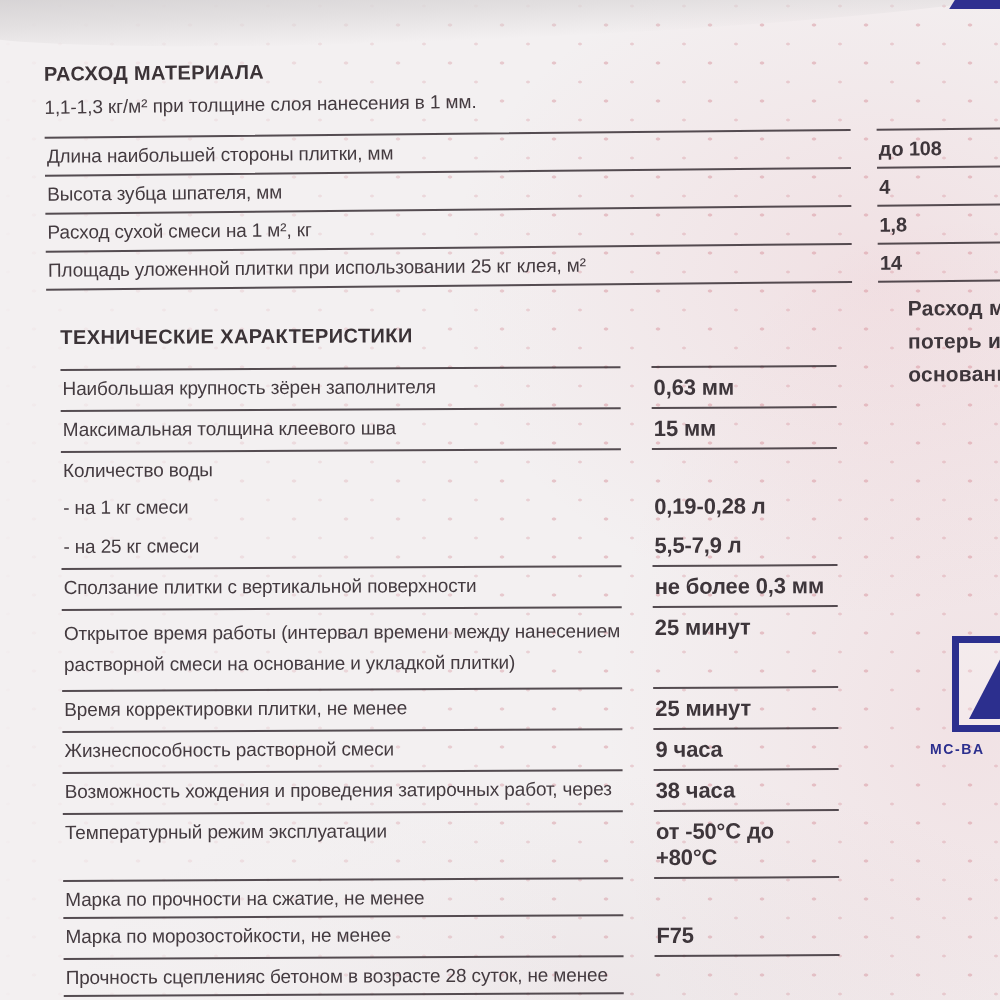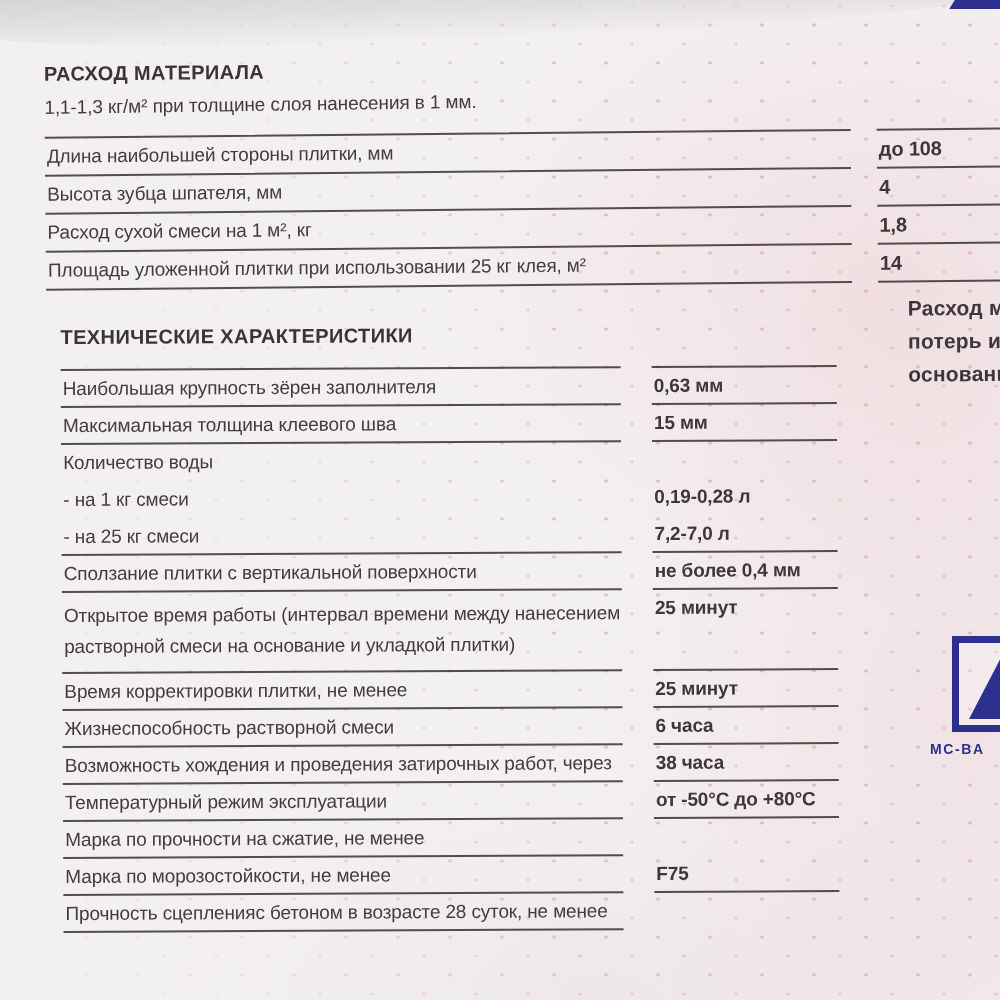--- a/index.html
+++ b/index.html
@@ -47,21 +47,21 @@
     font-size:20px;font-weight:bold;letter-spacing:.4px;margin:0;
     color:#3b3337;text-transform:uppercase;
   }
   .subtitle{font-size:19px;margin-top:9px;letter-spacing:-.1px;transform:rotate(-.25deg);}
 
   
   .tbl{margin-top:20px;}
   .row{display:flex;align-items:stretch;}
   .cell{box-sizing:border-box;font-size:19px;letter-spacing:-.15px;padding:7px 0 6px 2px;}
   .lbl{color:#443b40;}
-  .val{font-weight:bold;color:#3e363b;font-size:19px;}
+  .val{font-weight:bold;color:#3e363b;font-size:22px;}
   .bb{border-bottom:2px solid rgba(62,52,58,.88);}
   .bt{border-top:2px solid rgba(62,52,58,.88);}
   .gap{flex:0 0 auto;}
 
   
   .consumption{position:absolute;left:45px;top:58px;width:990px;z-index:1;transform:rotate(-.55deg);}
   .consumption .lbl{flex:0 0 806px;min-height:36px;}
   .consumption .gap{width:26px;}
   .consumption .val{flex:1 1 auto;min-height:36px;font-size:20px;}
 
@@ -156,41 +156,41 @@
       <div class="cell val"></div>
     </div>
     <div class="row">
       <div class="cell lbl">- на 1 кг смеси</div>
       <div class="gap"></div>
       <div class="cell val">0,19-0,28 л</div>
     </div>
     <div class="row">
       <div class="cell lbl bb">- на 25 кг смеси</div>
       <div class="gap"></div>
-      <div class="cell val bb">7,2-7,0 л</div>
+      <div class="cell val bb">5,5-7,9 л</div>
     </div>
     <div class="row">
       <div class="cell lbl bb">Сползание плитки с вертикальной поверхности</div>
       <div class="gap"></div>
-      <div class="cell val bb">не более 0,4 мм</div>
+      <div class="cell val bb">не более 0,3 мм</div>
     </div>
     <div class="row tall">
       <div class="cell lbl bb">Открытое время работы (интервал времени между нанесением растворной смеси на основание и укладкой плитки)</div>
       <div class="gap"></div>
       <div class="cell val bb">25 минут</div>
     </div>
     <div class="row">
       <div class="cell lbl bb">Время корректировки плитки, не менее</div>
       <div class="gap"></div>
       <div class="cell val bb">25 минут</div>
     </div>
     <div class="row">
       <div class="cell lbl bb">Жизнеспособность растворной смеси</div>
       <div class="gap"></div>
-      <div class="cell val bb">6 часа</div>
+      <div class="cell val bb">9 часа</div>
     </div>
     <div class="row">
       <div class="cell lbl bb">Возможность хождения и проведения затирочных работ, через</div>
       <div class="gap"></div>
       <div class="cell val bb">38 часа</div>
     </div>
     <div class="row">
       <div class="cell lbl bb">Температурный режим эксплуатации</div>
       <div class="gap"></div>
       <div class="cell val bb">от -50°С до +80°С</div>

